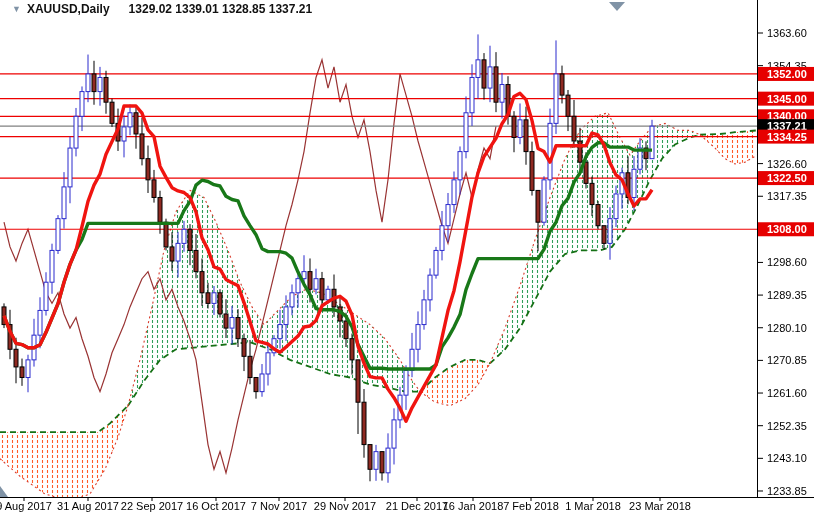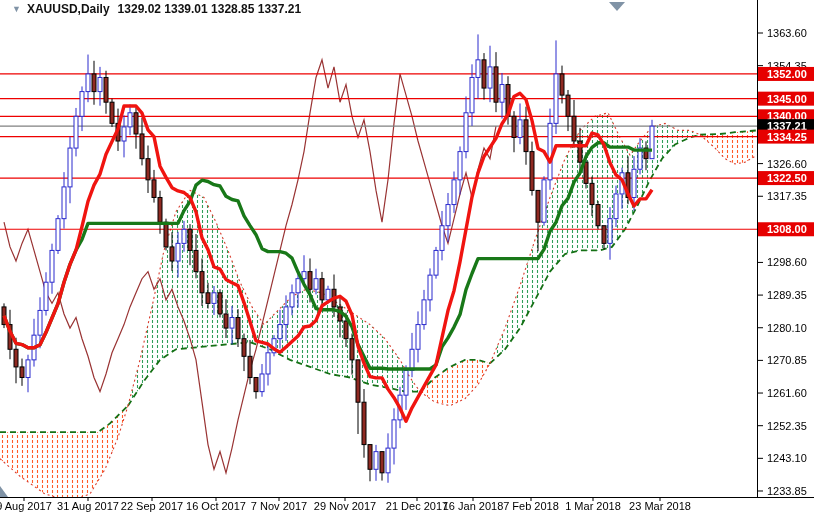--- a/index.html
+++ b/index.html
@@ -1,21 +1,21 @@
 <!DOCTYPE html>
 <html><head>
 <meta charset="utf-8">
 <style>
   html,body{margin:0;padding:0;background:#fff;}
   #app{position:relative;width:814px;height:514px;background:#fff;overflow:hidden;
        font-family:"Liberation Sans",sans-serif;}
   #chart-title{position:absolute;left:12px;top:2px;font-size:12px;font-weight:bold;color:#111;
        white-space:nowrap;z-index:5;}
   #chart-title .tri{color:#8093A6;font-size:9px;vertical-align:1px;margin-right:6px;}
-  #chart-title .ohlc{margin-left:8px;}
+  #chart-title .ohlc{margin-left:19px;}
   svg{position:absolute;left:0;top:0;}
   text{font-family:"Liberation Sans",sans-serif;}
 </style>
 </head>
 <body>
 
 <div id="app">
   <div id="chart-title">
     <span class="tri">▼</span><span>XAUUSD,Daily</span><span class="ohlc">1329.02 1339.01 1328.85 1337.21</span>
   </div>

